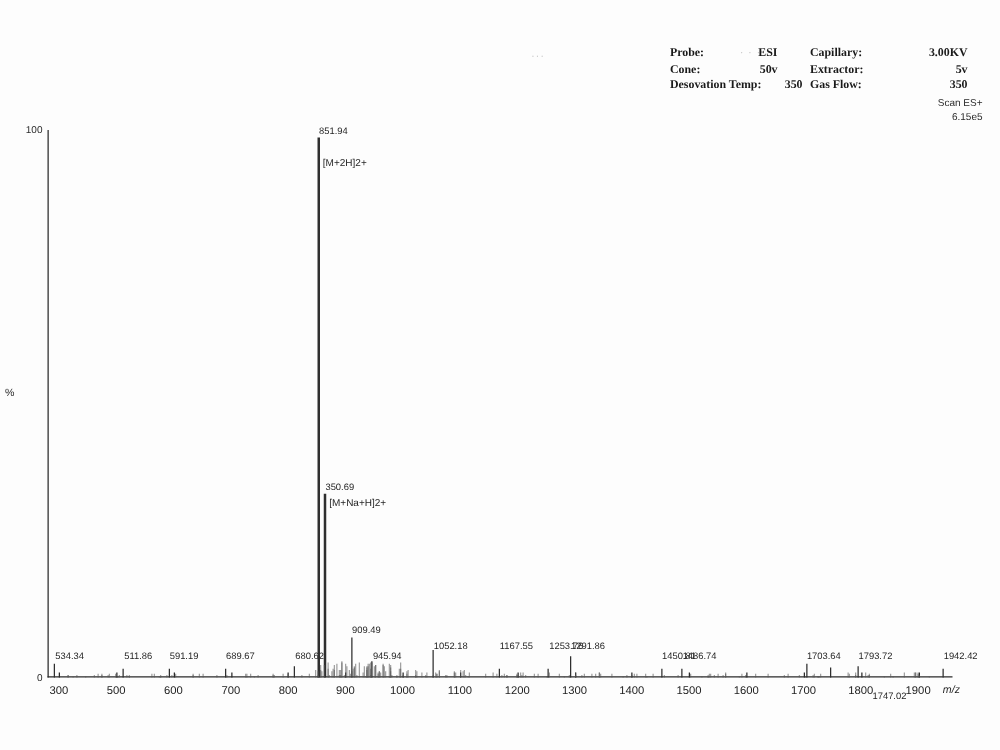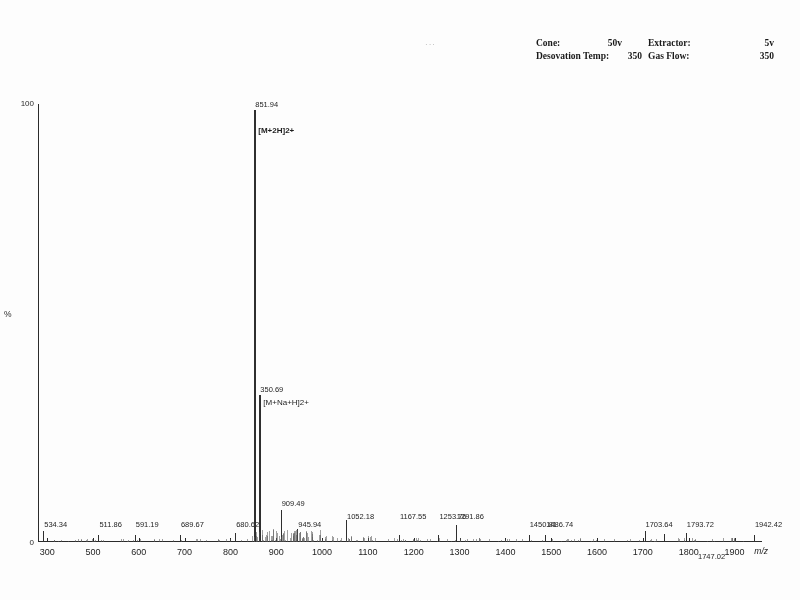--- a/index.html
+++ b/index.html
@@ -208,40 +208,55 @@
 <body>
 
 <div id="page">
 
 
   <div class="hdr-mid-smudge">···</div>
 
   <div class="hdr-cols">
     <div class="hdr-row">
       <div class="hdr-c1">
+        <span class="hdr-lbl">Probe:</span>
+        <span class="smudge" style="position:absolute;left:56px;">· · ··</span>
+        <span class="hdr-val">ESI</span>
+      </div>
+      <div class="hdr-c2">
+        <span class="hdr-lbl">Capillary:</span>
+        <span class="hdr-val wide">3.00KV</span>
+      </div>
+    </div>
+    <div class="hdr-row">
+      <div class="hdr-c1">
         <span class="hdr-lbl">Cone:</span>
         <span class="hdr-val">50v</span>
       </div>
       <div class="hdr-c2">
         <span class="hdr-lbl">Extractor:</span>
         <span class="hdr-val wide">5v</span>
       </div>
     </div>
     <div class="hdr-row">
       <div class="hdr-c1">
         <span class="hdr-lbl">Desovation  Temp:</span>
         <span class="hdr-val" style="right:6px;">350</span>
       </div>
       <div class="hdr-c2">
         <span class="hdr-lbl">Gas Flow:</span>
         <span class="hdr-val wide">350</span>
       </div>
     </div>
   </div>
 
+  <div class="hdr-scan">
+    <div>Scan ES+</div>
+    <div>6.15e5</div>
+  </div>
 
   <div id="plot">
 
     <div class="axis-line" id="yaxis"></div>
     <div class="axis-line" id="xaxis"></div>
 
     <div class="ytick-label" id="ylab100">100</div>
     <div class="ytick-label" id="ylab0">0</div>
     <div id="ypct">%</div>
     <div id="mz-label">m/z</div>
@@ -314,21 +329,21 @@
         <div class="peak" style="left: 606.529px; height: 11.232px;"></div>
         <div class="peak-label" style="left: 608.529px; top: 416px;">1703.64</div>
         <div class="peak" style="left: 626.407px; height: 7.776px;"></div>
         <div class="peak-label" style="left: 661px; top: 416px; margin-top: 32px;">1747.02</div>
         <div class="peak" style="left: 647.806px; height: 9.504px;"></div>
         <div class="peak-label" style="left: 649.806px; top: 416px;">1793.72</div>
         <div class="peak" style="left: 715.944px; height: 6.912px;"></div>
         <div class="peak-label" style="left: 717.944px; top: 416px;">1942.42</div>
       </div>
     <div id="annot-layer">
-        <div class="annot" style="left: 220.256px; top: 21.92px; font-weight: bold;">[M+2H]2+</div>
+        <div class="annot" style="left: 220.256px; top: 21.92px;">[M+2H]2+</div>
         <div class="annot" style="left: 225.347px; top: 294.08px;">[M+Na+H]2+</div>
       </div>
     <div id="noise-layer">
         <div class="noise" style="left: 259.235px; height: 11.8531px; opacity: 0.55;"></div>
         <div class="noise" style="left: 234.212px; height: 2.24892px; opacity: 0.55;"></div>
         <div class="noise" style="left: 229.284px; height: 10.1138px; opacity: 0.55;"></div>
         <div class="noise" style="left: 226.914px; height: 4.92937px; opacity: 0.55;"></div>
         <div class="noise" style="left: 270.067px; height: 5.0659px; opacity: 0.55;"></div>
         <div class="noise" style="left: 257.028px; height: 11.116px; opacity: 0.55;"></div>
         <div class="noise" style="left: 280.744px; height: 7.22783px; opacity: 0.55;"></div>

